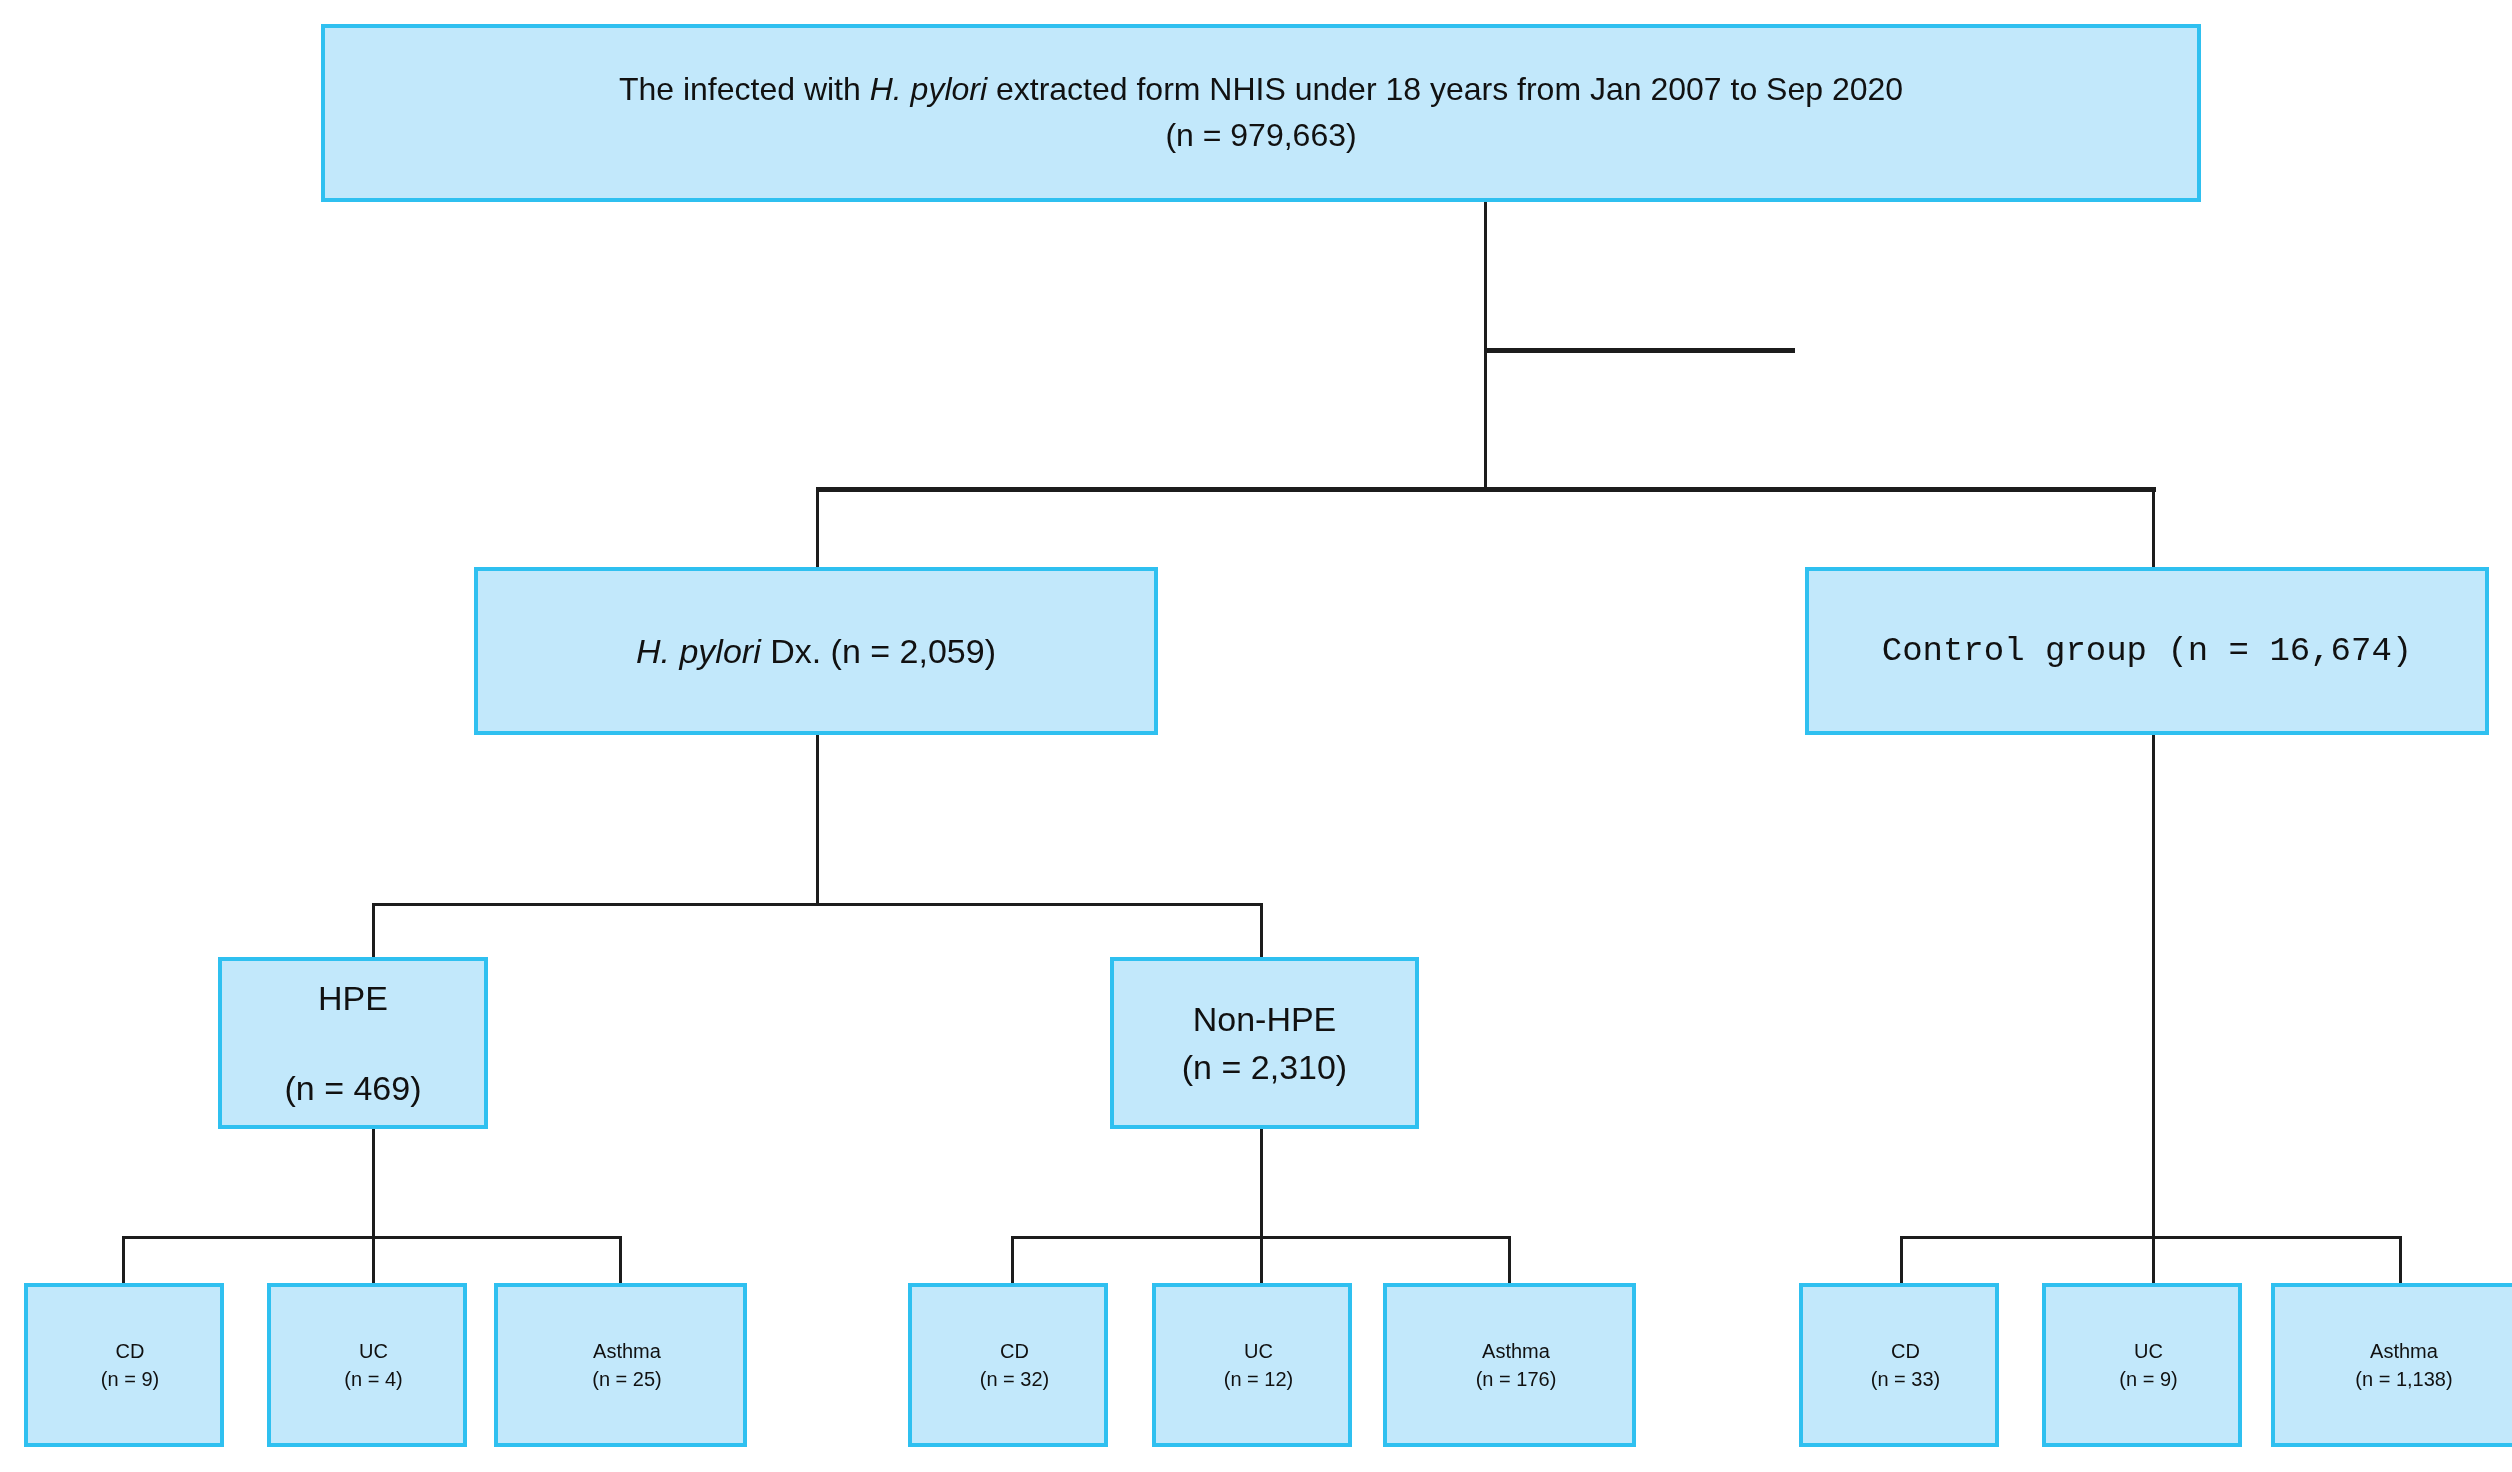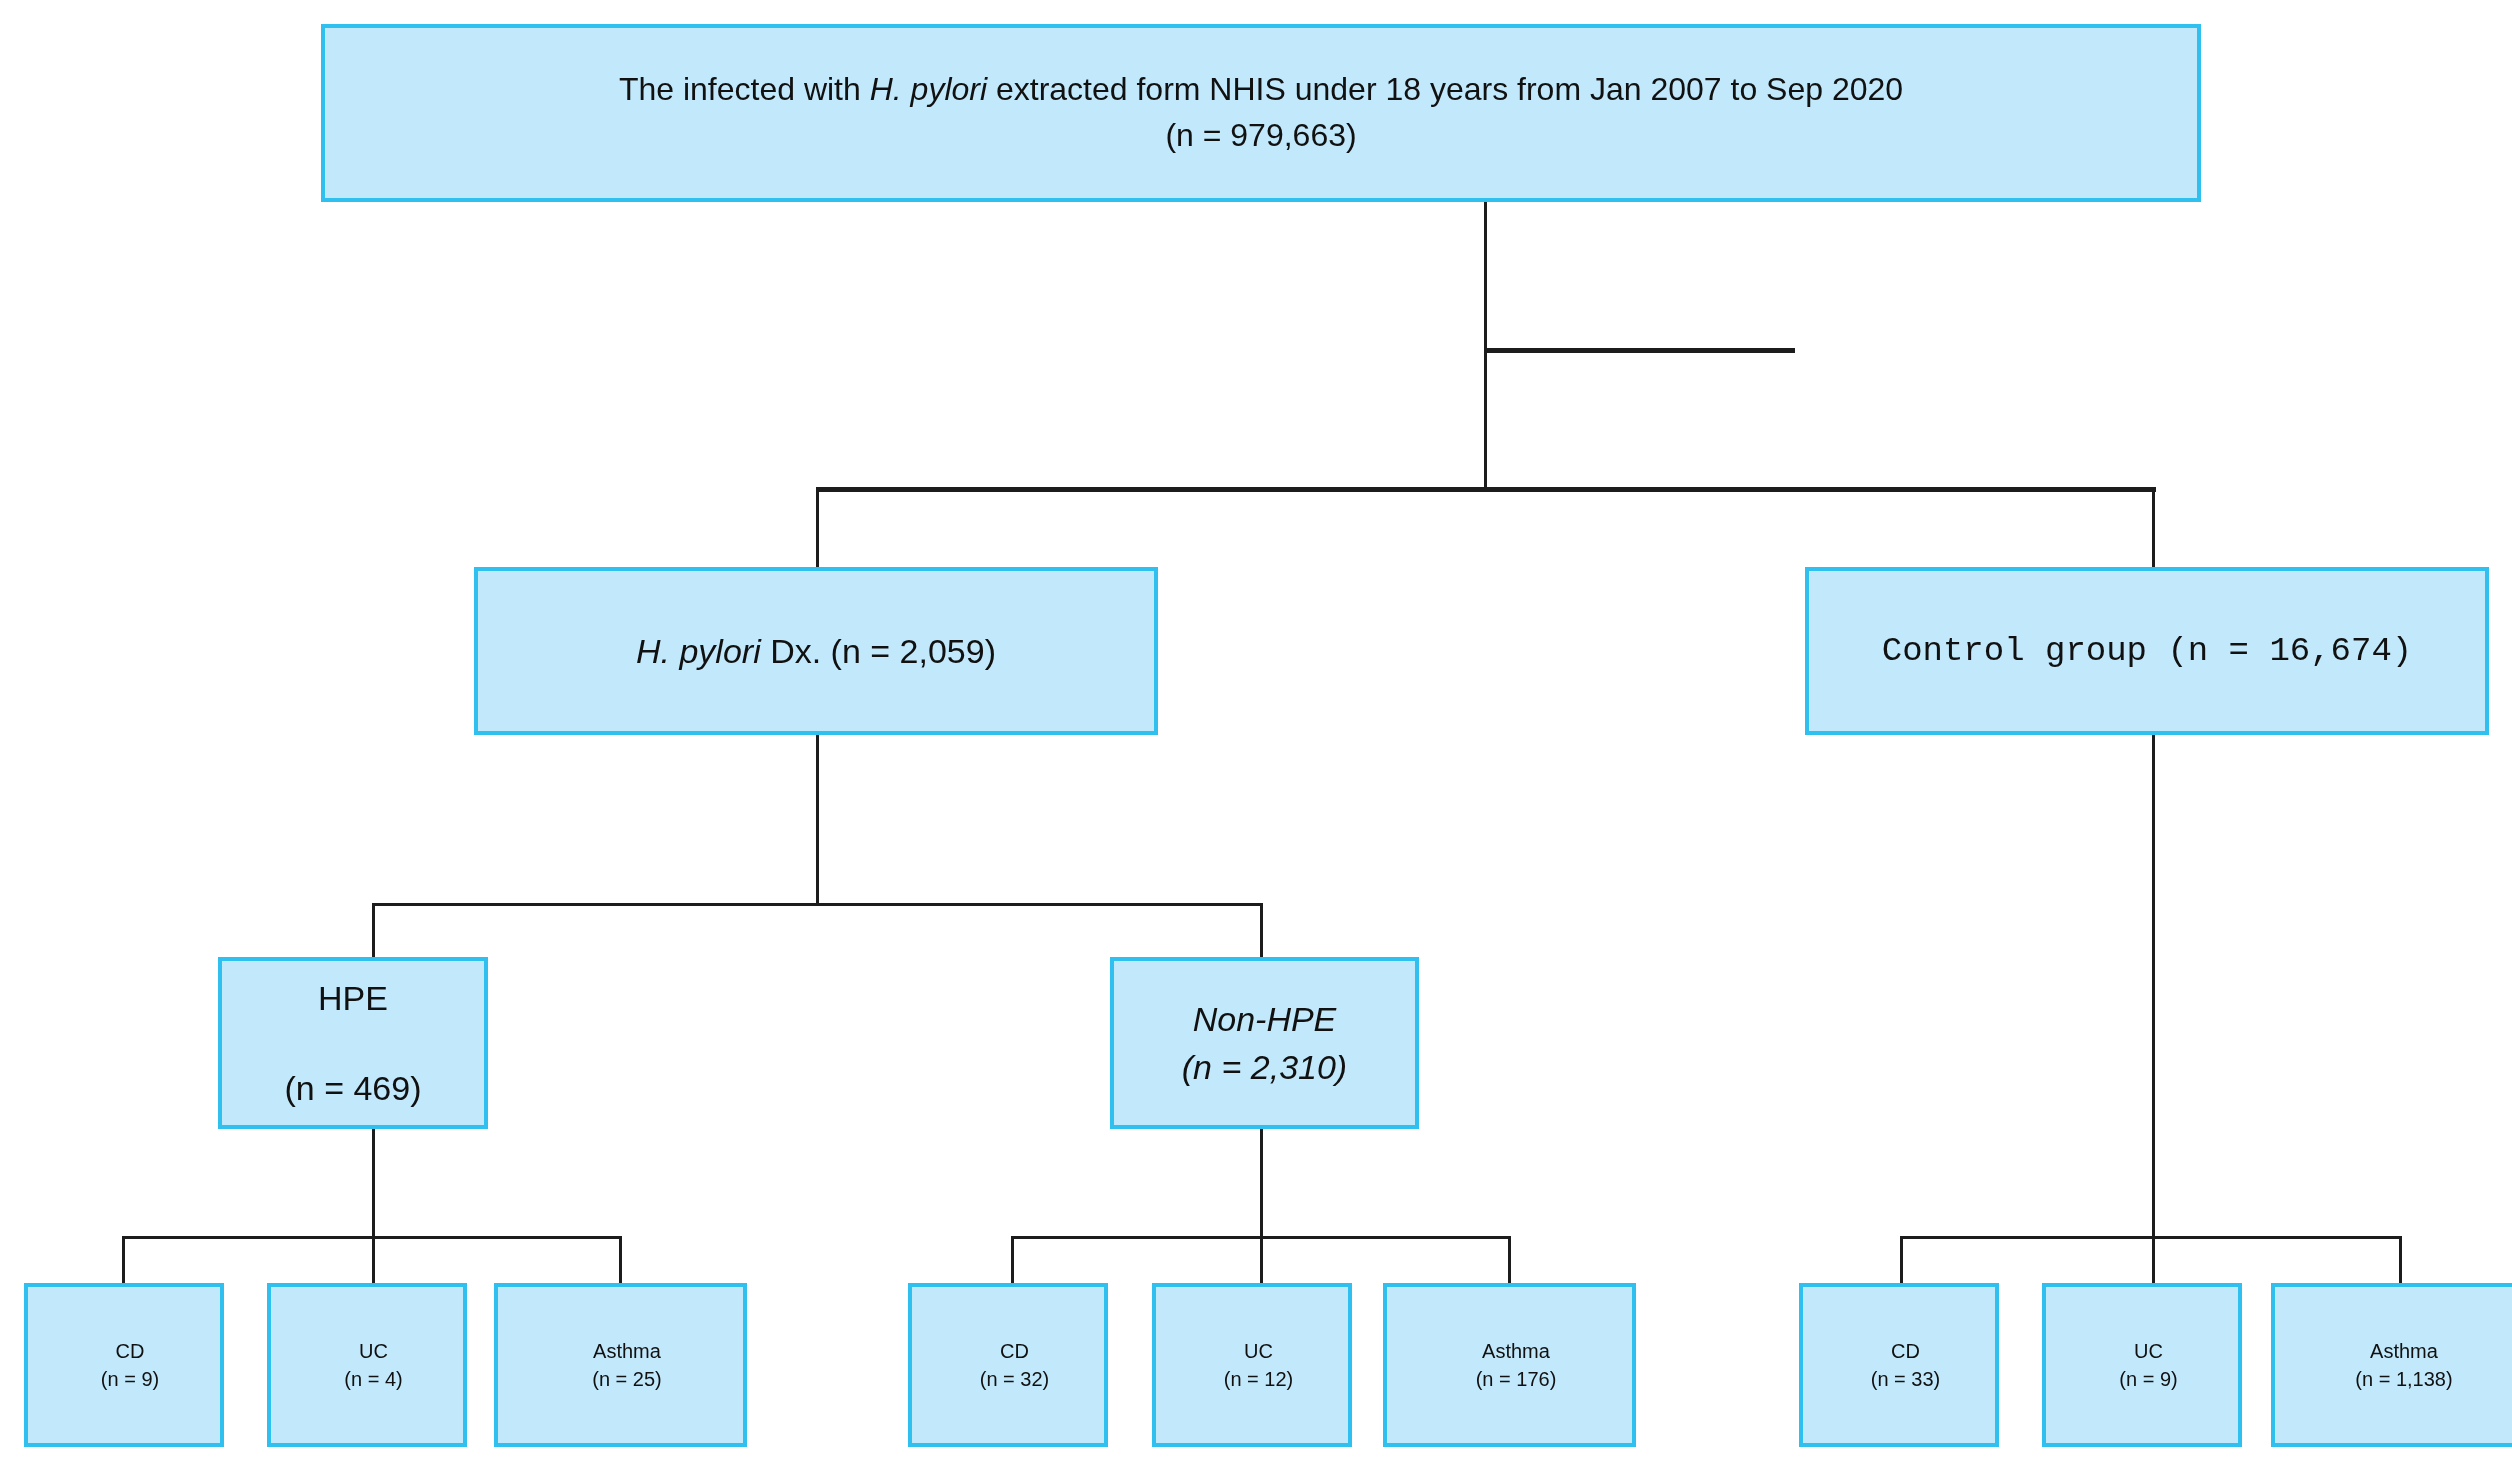--- a/index.html
+++ b/index.html
@@ -108,21 +108,21 @@
 
   <div class="node fs-big" style="left:1805px; top:567px; width:684px; height:168px;font-family:Liberation Mono, monospace;">
     <span class="line1">Control group (n = 16,674)</span>
   </div>
 
   <div class="node fs-mid" style="left:218px; top:957px; width:270px; height:172px;gap:41px;">
     <span class="line1">HPE</span>
     <span class="line2">(n = 469)</span>
   </div>
 
-  <div class="node fs-mid" style="left:1110px; top:957px; width:309px; height:172px;font-style:italic;">
+  <div class="node fs-mid" style="left:1110px; top:957px; width:309px; height:172px;">
     <span class="line1">Non-HPE</span>
     <span class="line2">(n = 2,310)</span>
   </div>
 
   <div class="node fs-small" style="left:23.5px; top:1283px; width:200px; height:164px;">
     <span class="line1">CD</span>
     <span class="line2">(n = 9)</span>
   </div>
   <div class="node fs-small" style="left:267px; top:1283px; width:200px; height:164px;">
     <span class="line1">UC</span>

